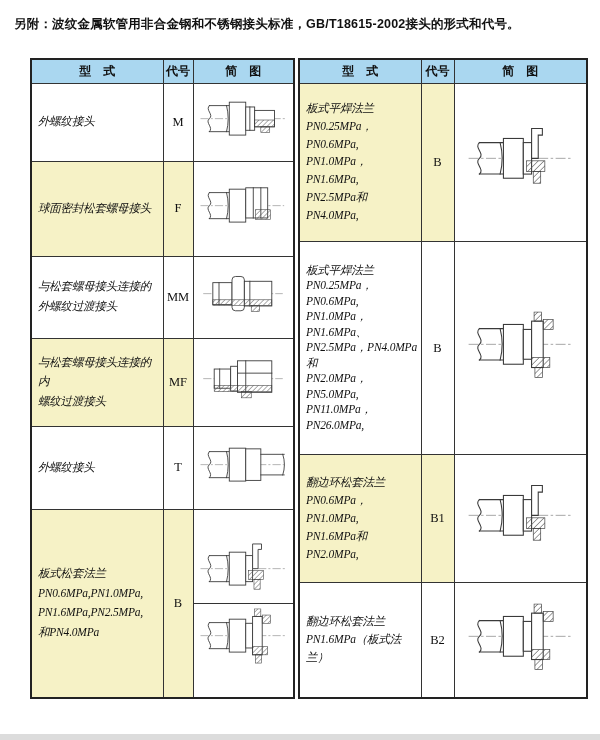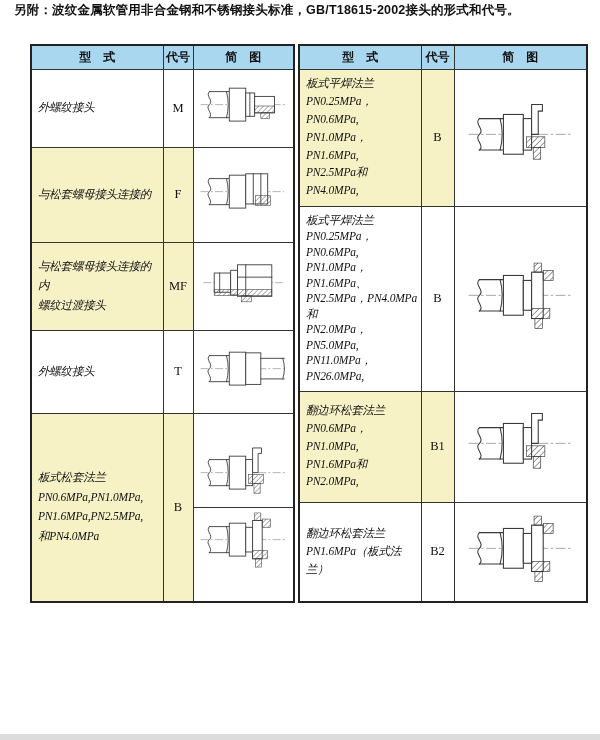--- a/index.html
+++ b/index.html
@@ -1,18 +1,18 @@
 <!DOCTYPE html>
 <html><head>
 <meta charset="utf-8">
 <style>
   html,body{margin:0;padding:0;background:#fff;}
   .page{position:relative;width:600px;height:740px;background:#ffffff;overflow:hidden;
         font-family:"Liberation Sans",sans-serif;color:#111;}
-  .doc-title{padding:2px 10px 0 14px;font-size:12.5px;font-weight:700;letter-spacing:.2px;}
+  .doc-title{padding:16px 10px 0 14px;font-size:12.5px;font-weight:700;letter-spacing:.2px;}
   .tables{display:flex;gap:3px;margin:25px 12px 0 30px;}
   table.jt{border-collapse:collapse;table-layout:fixed;border:2px solid #222;}
   table.jt th,table.jt td{border:1px solid #333;box-sizing:border-box;}
   table.jt th{height:24px;background:#aad7f0;font-size:12px;font-weight:700;text-align:center;padding:0;margin-top:47px;}
   td.lbl{font-family:"Liberation Serif",serif;font-size:11.5px;letter-spacing:-.2px;
          white-space:pre-line;line-height:1.7;padding:4px 2px 4px 6px;vertical-align:middle;background:#fff;font-style:italic;}
   .right td.lbl{line-height:1.55;}
   td.lbl.tight{line-height:1.35;}
   td.code{font-family:"Liberation Serif",serif;font-size:12.5px;text-align:center;vertical-align:middle;background:#fff;padding:0;}
   td.diag{background:#fff;text-align:center;vertical-align:middle;padding:0;}
@@ -135,25 +135,35 @@
         <tr style="height:78px">
           <td class="lbl">外螺纹接头</td>
           <td class="code">M</td>
           <td class="diag">
             <svg width="96" height="60" viewBox="0 0 140 84">
                 <use href="#d-m"></use>
               </svg>
           </td>
         </tr>
         <tr style="height:95px" class="hl">
-          <td class="lbl">与松套螺母接头连接的</td>
+          <td class="lbl">球面密封松套螺母接头</td>
           <td class="code">F</td>
           <td class="diag">
             <svg width="96" height="62" viewBox="0 0 140 84">
                 <use href="#d-f"></use>
+              </svg>
+          </td>
+        </tr>
+        <tr style="height:82px">
+          <td class="lbl">与松套螺母接头连接的
+外螺纹过渡接头</td>
+          <td class="code">MM</td>
+          <td class="diag">
+            <svg width="96" height="60" viewBox="0 0 140 84">
+                <use href="#d-mm"></use>
               </svg>
           </td>
         </tr>
         <tr style="height:88px" class="hl">
           <td class="lbl">与松套螺母接头连接的内
 螺纹过渡接头</td>
           <td class="code">MF</td>
           <td class="diag">
             <svg width="96" height="62" viewBox="0 0 140 84">
                 <use href="#d-mf"></use>

